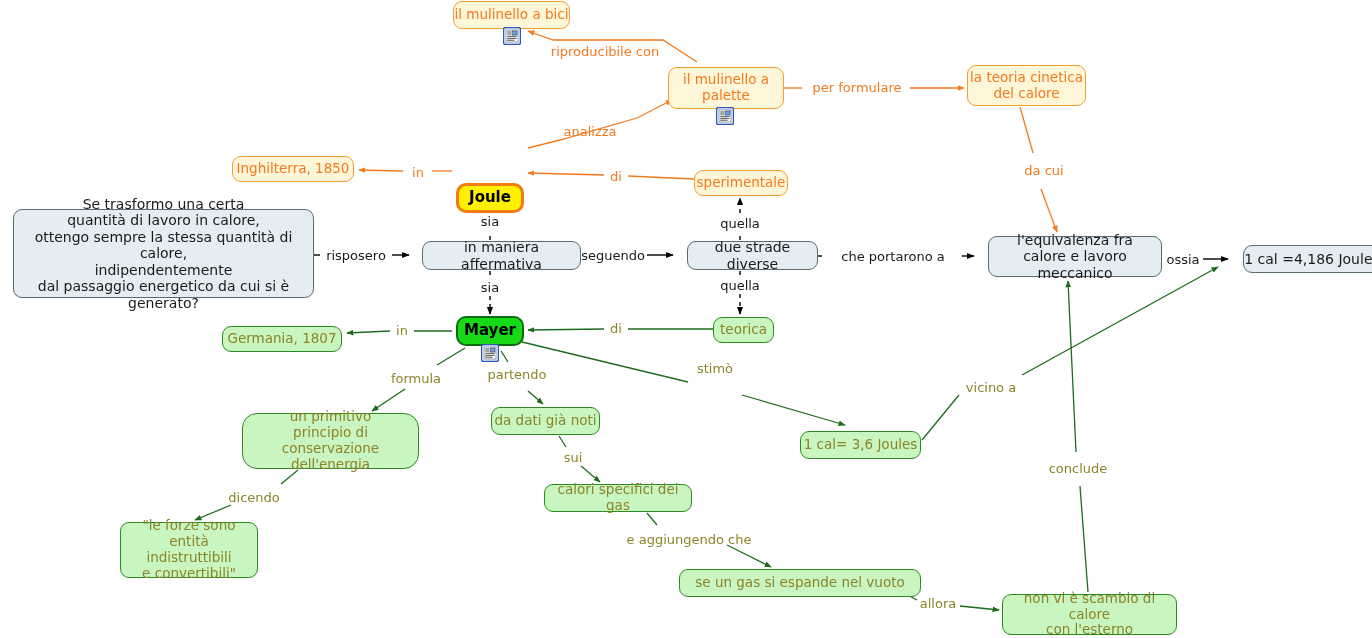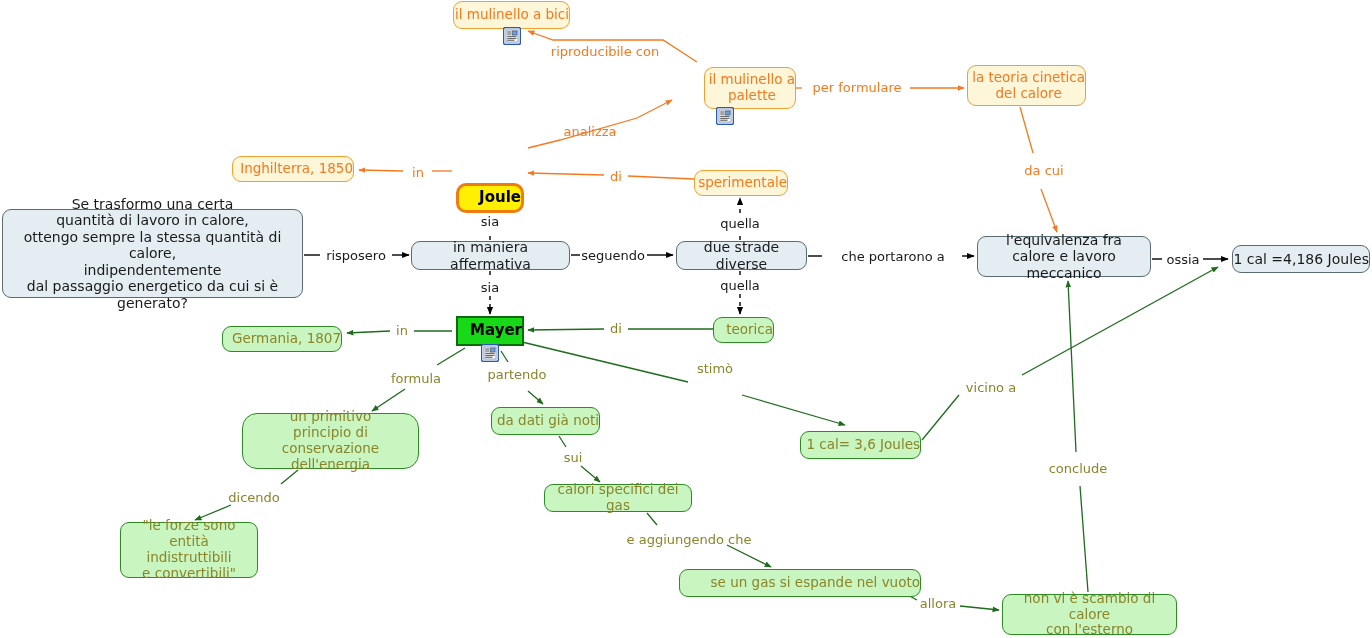--- a/index.html
+++ b/index.html
@@ -1,24 +1,24 @@
 <!DOCTYPE html>
 <html><head>
 <meta charset="utf-8">
 <style>
   html,body{margin:0;padding:0;background:#ffffff;}
   body{font-family:"DejaVu Sans","Liberation Sans",sans-serif;}
   #map{position:relative;width:1372px;height:638px;background:#ffffff;overflow:hidden;}
   #edges{position:absolute;left:0;top:0;width:1372px;height:638px;}
-  .node{position:absolute;box-sizing:border-box;display:flex;align-items:center;justify-content:flex-end;text-align:center;border-radius:9px;line-height:1.18;white-space:pre-line;}
+  .node{position:absolute;box-sizing:border-box;display:flex;align-items:center;justify-content:center;text-align:center;border-radius:9px;line-height:1.18;white-space:pre-line;}
   .n-orange{background:#fdf6d8;border:1.6px solid #f0a030;color:#f4791f;font-size:13.5px;}
   .n-green{background:#c9f5c0;border:1.6px solid #2e8b24;color:#8a8529;font-size:13.5px;}
-  .n-grey{background:#e4edf1;border:1.6px solid #5a6b72;color:#1a1a1a;font-size:14px;}
+  .n-grey{background:#e4edf1;border:1.6px solid #5a6b72;color:#1a1a1a;font-size:14px;margin-left:11px;}
   .n-joule{background:#ffef00;border:3.5px solid #f07c10;color:#000;font-weight:bold;font-size:15px;border-radius:10px;margin-top:25px;}
-  .n-mayer{background:#18d918;border:2.2px solid #0c6b0c;color:#000;font-weight:bold;font-size:15px;border-radius:0;}
+  .n-mayer{background:#18d918;border:2.2px solid #0c6b0c;color:#000;font-weight:bold;font-size:15px;border-radius:10px;}
   .lbl{position:absolute;font-size:13px;white-space:nowrap;transform:translate(-50%,-50%);}
   .lbl-black{color:#1a1a1a;}
   .lbl-orange{color:#f4791f;}
   .lbl-olive{color:#8a8529;}
   .doc-icon{position:absolute;width:18px;height:18px;transform:translate(-50%,0);}
   .doc-icon svg{display:block;}
 </style>
 </head>
 <body>
 
@@ -115,21 +115,21 @@
         <rect x="0.5" y="0.5" width="17" height="17" rx="2" fill="#e8eef8" stroke="#2b59b8" stroke-width="1.4"></rect>
         <rect x="3" y="3" width="12" height="12" fill="#ffffff" stroke="#7d8fa8" stroke-width="0.8"></rect>
         <rect x="9.5" y="4" width="4.5" height="4" fill="#6f9fd8" stroke="#314a70" stroke-width="0.6"></rect>
         <line x1="4.2" y1="5" x2="8.6" y2="5" stroke="#333" stroke-width="0.9"></line>
         <line x1="4.2" y1="7" x2="8.6" y2="7" stroke="#333" stroke-width="0.9"></line>
         <line x1="4.2" y1="9.3" x2="13.6" y2="9.3" stroke="#333" stroke-width="0.9"></line>
         <line x1="4.2" y1="11.3" x2="13.6" y2="11.3" stroke="#333" stroke-width="0.9"></line>
         <line x1="4.2" y1="13.2" x2="11.5" y2="13.2" stroke="#333" stroke-width="0.9"></line>
       </svg>
     </span>
-    <div class="node n-orange" style="left: 704px; top: 67px; width: 92px; height: 42px;"><span>il mulinello a
+    <div class="node n-orange" style="left: 668px; top: 67px; width: 116px; height: 42px;"><span>il mulinello a
 palette</span></div>
     <span class="doc-icon" style="left: 725px; top: 107px;">
       <svg width="18" height="18" viewBox="0 0 18 18">
         <rect x="0.5" y="0.5" width="17" height="17" rx="2" fill="#e8eef8" stroke="#2b59b8" stroke-width="1.4"></rect>
         <rect x="3" y="3" width="12" height="12" fill="#ffffff" stroke="#7d8fa8" stroke-width="0.8"></rect>
         <rect x="9.5" y="4" width="4.5" height="4" fill="#6f9fd8" stroke="#314a70" stroke-width="0.6"></rect>
         <line x1="4.2" y1="5" x2="8.6" y2="5" stroke="#333" stroke-width="0.9"></line>
         <line x1="4.2" y1="7" x2="8.6" y2="7" stroke="#333" stroke-width="0.9"></line>
         <line x1="4.2" y1="9.3" x2="13.6" y2="9.3" stroke="#333" stroke-width="0.9"></line>
         <line x1="4.2" y1="11.3" x2="13.6" y2="11.3" stroke="#333" stroke-width="0.9"></line>

